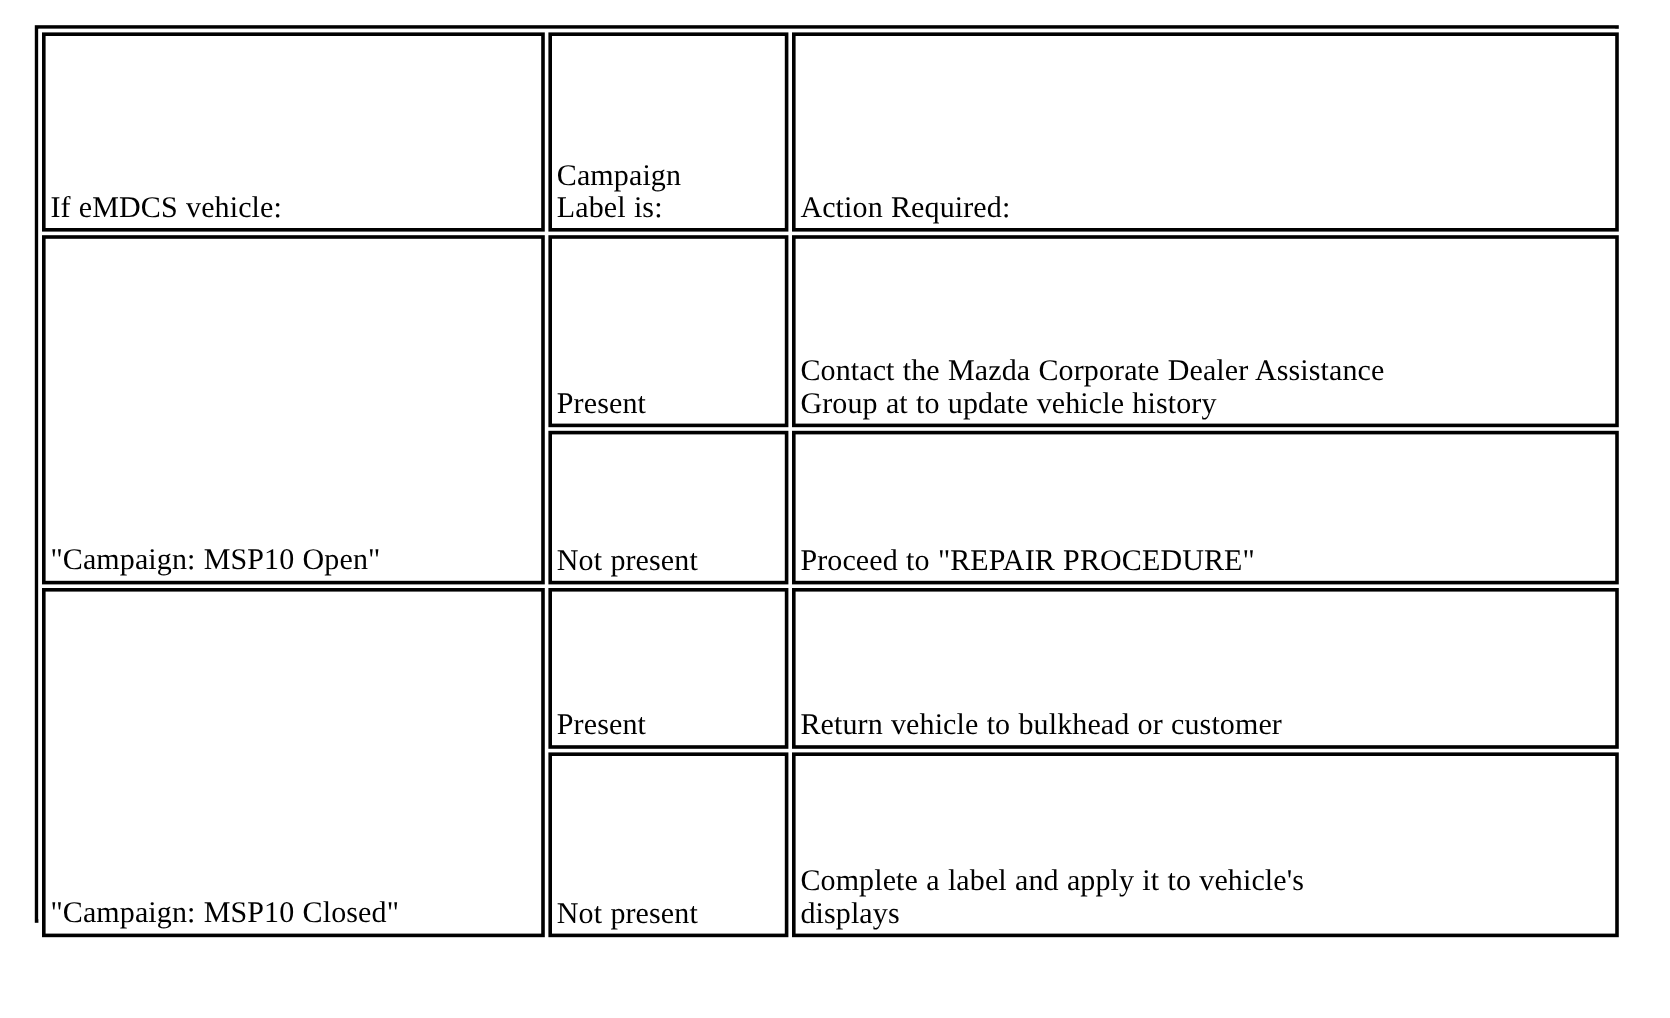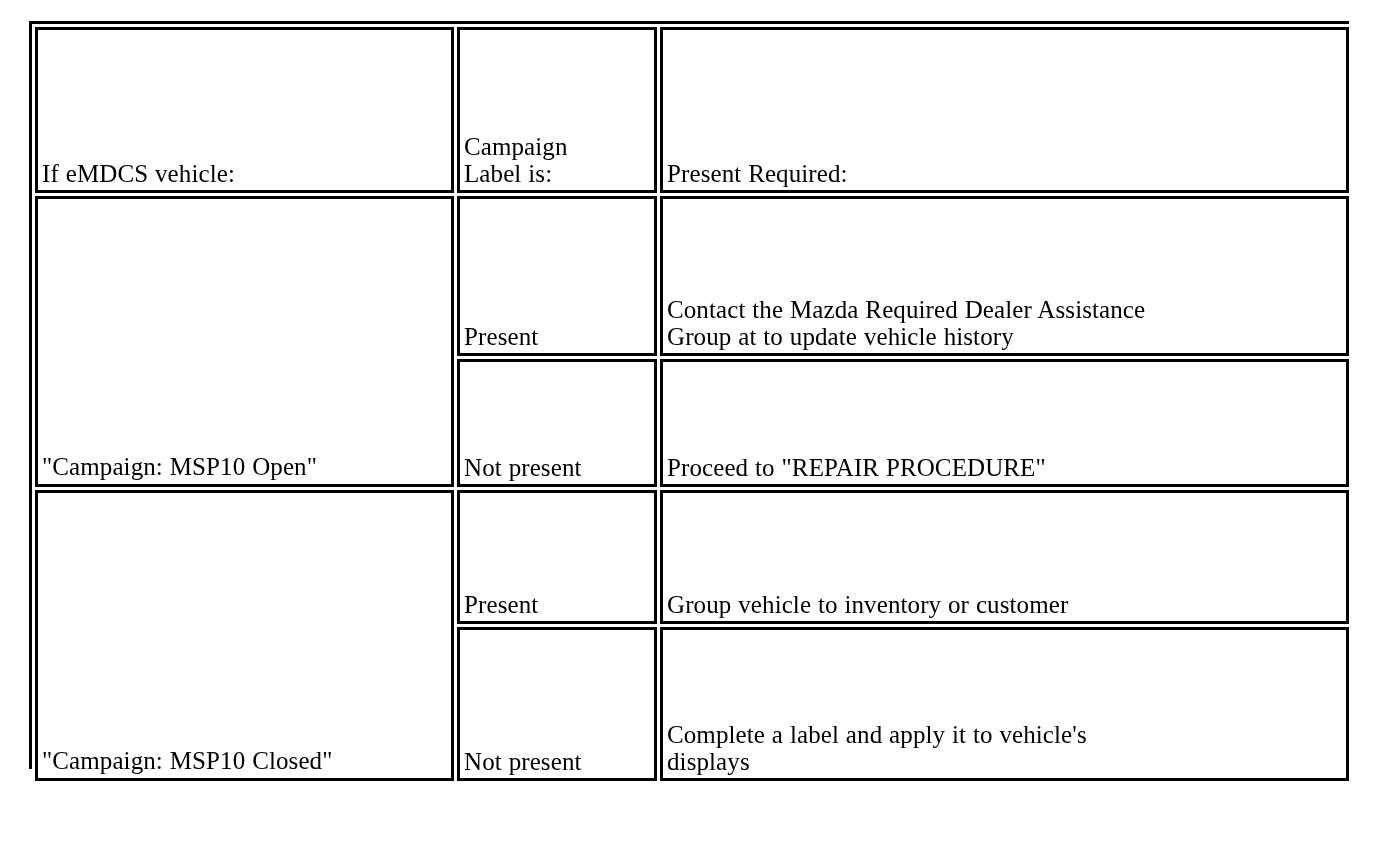--- a/index.html
+++ b/index.html
@@ -91,33 +91,33 @@
     <tbody>
       <tr class="r-head">
         <td class="label-cell">
           <span class="cell-text">If eMDCS vehicle:</span>
         </td>
         <td class="label-cell">
           <span class="cell-text">Campaign
 Label is:</span>
         </td>
         <td class="label-cell">
-          <span class="cell-text">Present Required:</span>
+          <span class="cell-text">Action Required:</span>
         </td>
       </tr>
 
       <tr class="r-open-a">
         <td class="spanner" rowspan="2">
           <span class="cell-text">"Campaign: MSP10 Open"</span>
         </td>
         <td class="label-cell">
           <span class="cell-text">Present</span>
         </td>
         <td class="label-cell">
-          <span class="cell-text">Contact the Mazda Required Dealer Assistance
+          <span class="cell-text">Contact the Mazda Corporate Dealer Assistance
 Group at  to update vehicle  history</span>
         </td>
       </tr>
 
       <tr class="r-open-b">
         <td class="label-cell">
           <span class="cell-text">Not present</span>
         </td>
         <td class="label-cell">
           <span class="cell-text">Proceed to "REPAIR PROCEDURE"</span>
@@ -125,21 +125,21 @@
       </tr>
 
       <tr class="r-closed-a">
         <td class="spanner" rowspan="2">
           <span class="cell-text">"Campaign: MSP10 Closed"</span>
         </td>
         <td class="label-cell">
           <span class="cell-text">Present</span>
         </td>
         <td class="label-cell">
-          <span class="cell-text">Group vehicle to inventory or customer</span>
+          <span class="cell-text">Return vehicle to bulkhead or customer</span>
         </td>
       </tr>
 
       <tr class="r-closed-b">
         <td class="label-cell">
           <span class="cell-text">Not present</span>
         </td>
         <td class="label-cell">
           <span class="cell-text">Complete a label and apply it to vehicle's
 displays</span>

